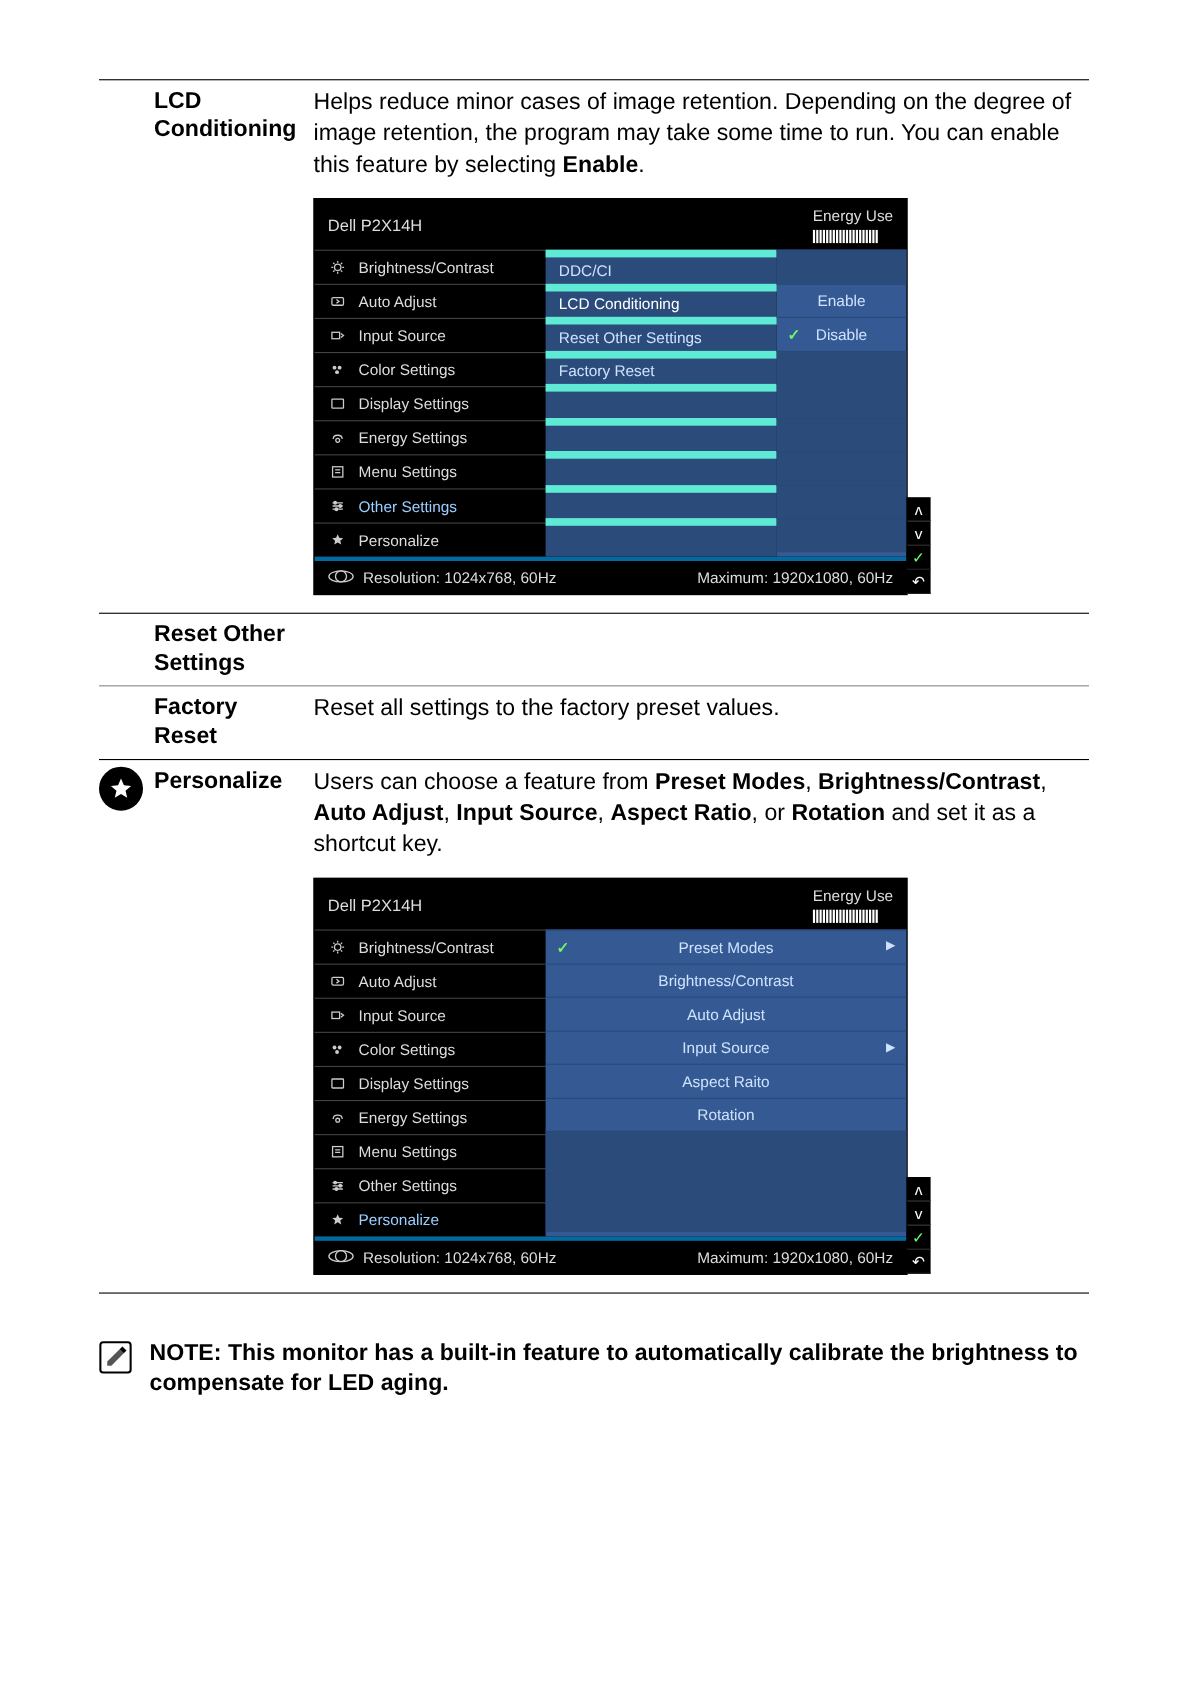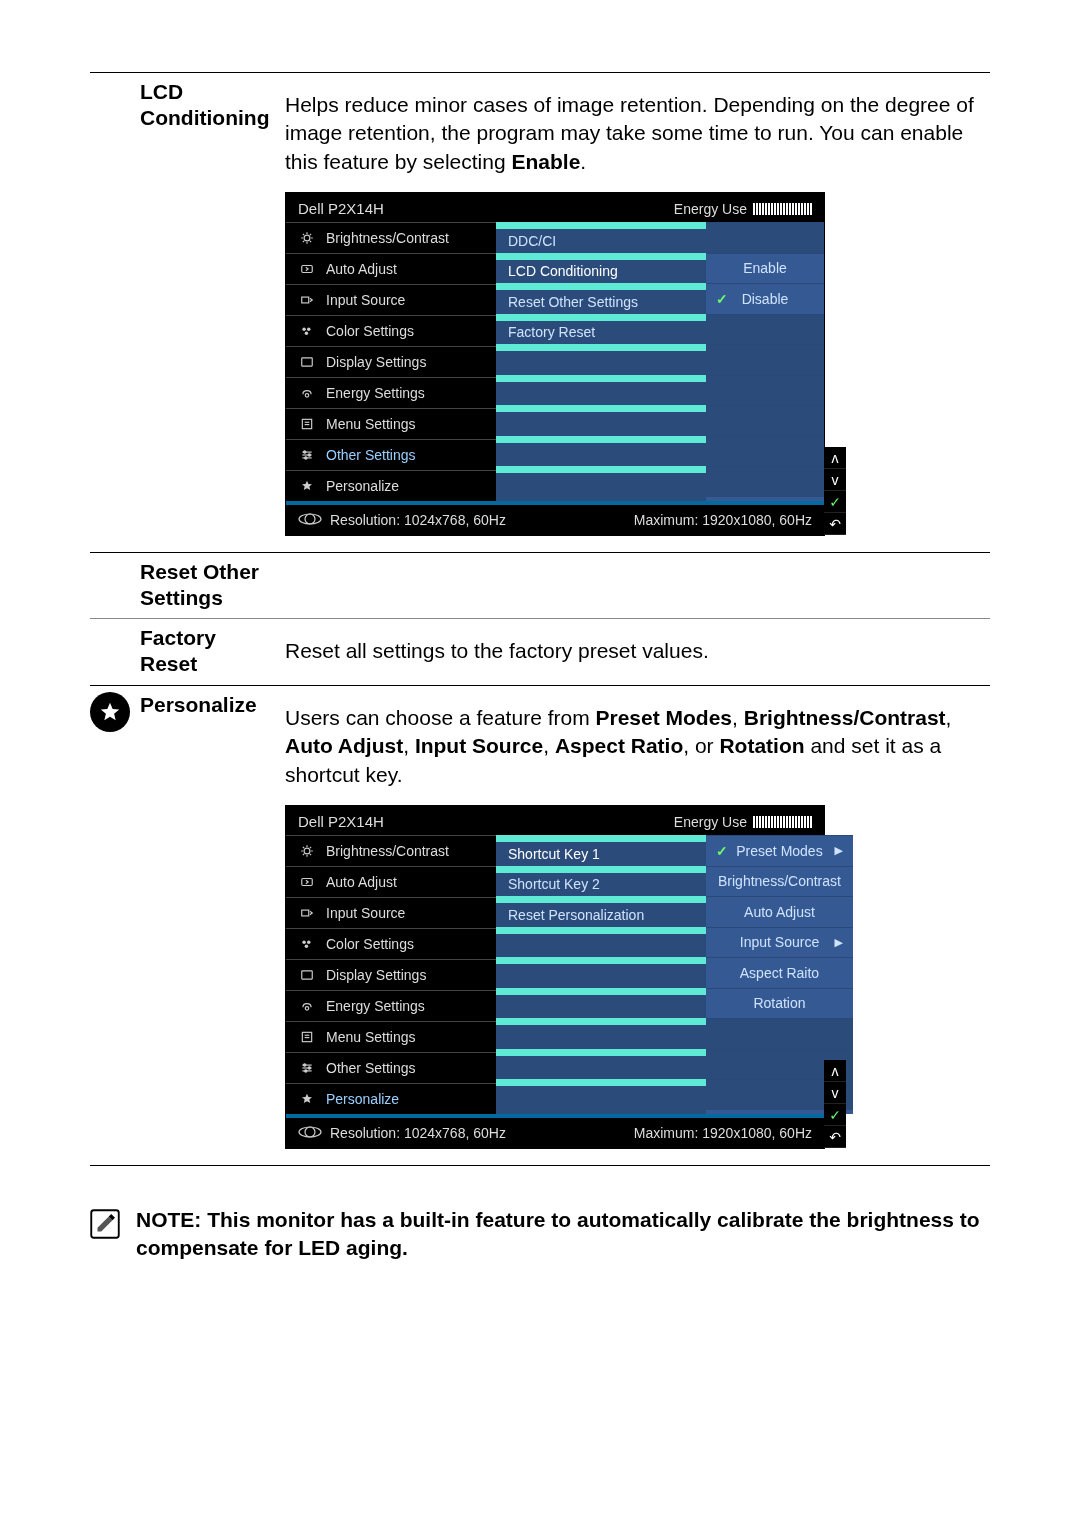--- a/index.html
+++ b/index.html
@@ -32,21 +32,20 @@
     flex: 0 0 145px;
     font-weight: 700;
     font-size: 21px;
     line-height: 1.25;
     padding-right: 8px;
   }
   .desc-col {
     flex: 1 1 auto;
     font-size: 21px;
     line-height: 1.35;
-    margin-top: 12px;
   }
   .desc-col b { font-weight: 700; }
 
   .osd-wrap {
     padding: 10px 0 14px 195px;
   }
 
   
   .osd {
     position: relative;
@@ -59,23 +58,24 @@
   }
   .osd-top {
     display: flex;
     justify-content: space-between;
     align-items: center;
     padding: 8px 12px 6px 12px;
     font-size: 15px;
   }
   .energy {
     display: flex;
-    align-items: center;
+    align-items: flex-start;
     gap: 6px;
     font-size: 14px;
+    flex-direction: column;
   }
   .bars {
     display: flex;
     gap: 1px;
     align-items: flex-end;
     height: 12px;
   }
   .bars span {
     width: 2px;
     background: #fff;
@@ -546,31 +546,20 @@
             </div>
             <div class="menu-row selected">
               <span class="mi">
                 <svg viewBox="0 0 24 24" fill="#ccc">
                   <polygon points="12,3 14.5,8.5 20.5,9 16,13 17.5,19 12,15.8 6.5,19 8,13 3.5,9 9.5,8.5"></polygon>
                 </svg>
               </span>
               <span>Personalize</span>
             </div>
           </div>
-          <div class="mid">
-            <div class="mid-row selected">Shortcut Key 1</div>
-            <div class="mid-row">Shortcut Key 2</div>
-            <div class="mid-row">Reset Personalization</div>
-            <div class="mid-row"></div>
-            <div class="mid-row"></div>
-            <div class="mid-row"></div>
-            <div class="mid-row"></div>
-            <div class="mid-row"></div>
-            <div class="mid-row"></div>
-          </div>
           <div class="opts">
             <div class="opt-row">
               <span class="chk">✓</span>
               <span>Preset Modes</span>
               <span class="arr">▶</span>
             </div>
             <div class="opt-row">
               <span>Brightness/Contrast</span>
             </div>
             <div class="opt-row">

